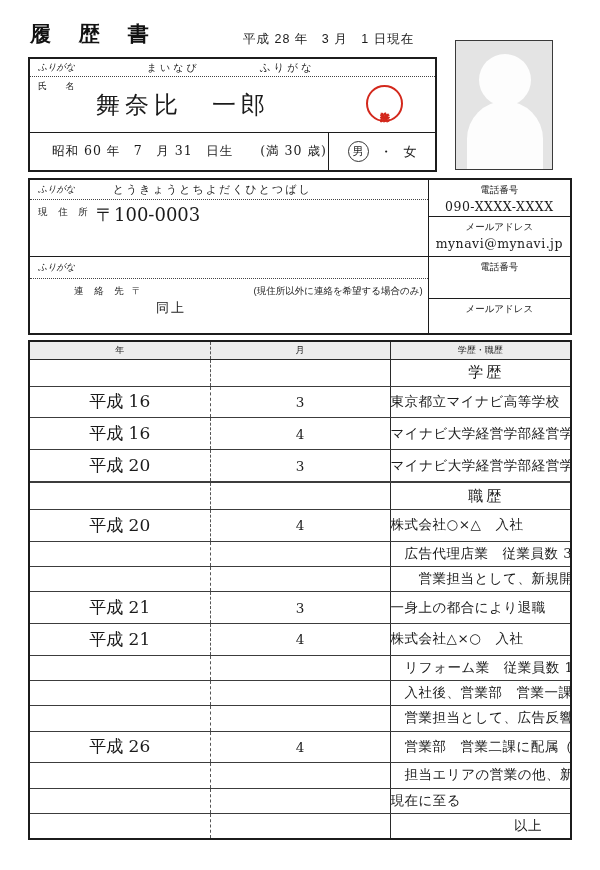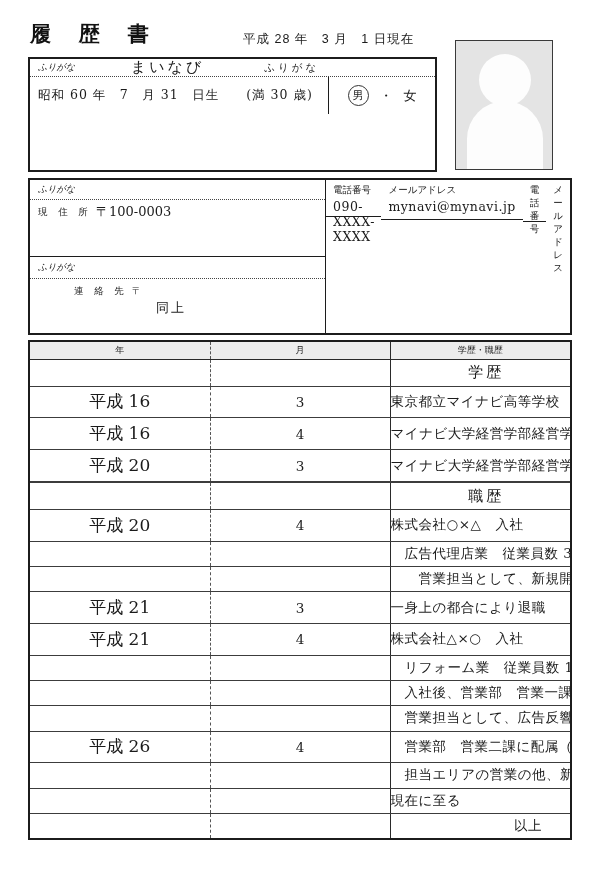--- a/index.html
+++ b/index.html
@@ -19,33 +19,33 @@
   .name-box{
     position:absolute;left:28px;top:57px;width:409px;height:115px;
     border:2px solid #1c1c1c;box-sizing:border-box;background:#fff;
   }
   .furigana-row{
     height:18px;border-bottom:1.5px dotted #444;display:flex;align-items:center;
     box-sizing:border-box;
   }
   .small-label{font-size:9px;color:#222;font-style:italic;}
   .furigana-row .small-label{margin-left:8px;}
-  .kana-a{margin-left:56px;font-size:15px;letter-spacing:3px;}
+  .kana-a{margin-left:72px;font-size:10px;letter-spacing:3px;}
   .kana-b{margin-left:60px;font-size:10.5px;letter-spacing:3px;}
   .name-row{height:56px;position:relative;border-bottom:1.5px solid #1c1c1c;box-sizing:border-box;}
   .name-label{position:absolute;left:8px;top:3px;font-size:9px;letter-spacing:8px;}
   .name-value{position:absolute;left:66px;top:12px;font-size:24px;letter-spacing:5px;}
   .seal{
     position:absolute;right:32px;top:8px;width:37px;height:37px;border:2.5px solid #d3281c;
     border-radius:50%;box-sizing:border-box;color:#d3281c;font-weight:bold;
     display:flex;align-items:center;justify-content:center;
     writing-mode:vertical-rl;font-size:10px;line-height:1;letter-spacing:0;
   }
   .birth-row{height:37px;display:flex;box-sizing:border-box;}
-  .birth-cell{flex:1;display:flex;align-items:center;padding-left:8px;font-size:12.5px;letter-spacing:1px;}
+  .birth-cell{flex:1;display:flex;align-items:center;padding-left:22px;font-size:12.5px;letter-spacing:1px;}
   .gender-cell{
     width:107px;border-left:1.5px solid #1c1c1c;box-sizing:border-box;
     display:flex;align-items:center;justify-content:center;gap:11px;font-size:13px;
   }
   .circled{
     border:1.2px solid #333;border-radius:50%;width:19px;height:19px;
     display:flex;align-items:center;justify-content:center;font-size:11px;
   }
 
   
@@ -60,29 +60,29 @@
   .addr-box{
     position:absolute;left:28px;top:178px;width:544px;height:157px;
     border:2px solid #1c1c1c;box-sizing:border-box;display:flex;background:#fff;
   }
   .addr-left{width:408px;border-right:1.5px solid #1c1c1c;box-sizing:border-box;display:flex;flex-direction:column;}
   .a-furigana{height:20px;border-bottom:1.5px dotted #444;display:flex;align-items:center;box-sizing:border-box;}
   .a-furigana .small-label{margin-left:8px;}
   .a-kana{margin-left:38px;font-size:11px;letter-spacing:2px;}
   .a-jusho{height:57px;border-bottom:1.5px solid #1c1c1c;position:relative;box-sizing:border-box;}
   .fl{position:absolute;left:8px;top:6px;font-size:9.5px;letter-spacing:4px;}
-  .postal{position:absolute;left:66px;top:3px;font-size:13px;}
+  .postal{position:absolute;left:66px;top:3px;font-size:18px;}
   .addr-value{position:absolute;left:76px;top:28px;font-size:15px;letter-spacing:1px;}
   .a-furigana2{height:22px;border-bottom:1.5px dotted #444;display:flex;align-items:center;box-sizing:border-box;}
   .a-furigana2 .small-label{margin-left:8px;}
   .a-contact{flex:1;position:relative;margin-left:36px;}
   .postal-mark{position:absolute;left:66px;top:6px;font-size:9.5px;}
   .contact-note{position:absolute;right:5px;top:6px;font-size:9.5px;}
   .contact-value{position:absolute;left:90px;top:20px;font-size:13px;letter-spacing:2px;}
-  .addr-right{flex:1;display:flex;flex-direction:row;}
+  .addr-right{flex:1;display:flex;flex-direction:column;text-align:center;}
   .c-cell{box-sizing:border-box;padding:4px 7px 0 7px;}
   .c-label{font-size:9.5px;}
   .c-value{font-size:12.5px;margin-top:2px;letter-spacing:0.5px;}
   .cell-1{height:37px;border-bottom:1px solid #1c1c1c;}
   .cell-2{height:40px;border-bottom:1.5px solid #1c1c1c;}
   .cell-3{height:42px;border-bottom:1px solid #1c1c1c;}
   .cell-4{flex:1;}
 
   
   .history-wrap{position:absolute;left:28px;top:340px;width:544px;height:500px;border:2px solid #1c1c1c;box-sizing:border-box;background:#fff;}
@@ -108,50 +108,57 @@
 
   <div class="page-title">履 歴 書</div>
   <div class="date-note">平成 28 年　3 月　1 日現在</div>
 
   <div class="name-box">
     <div class="furigana-row">
       <span class="small-label">ふりがな</span>
       <span class="kana-a hand">まいなび</span>
       <span class="kana-b hand">ふりがな</span>
     </div>
+    <div class="name-row">
+      <span class="name-label">氏 名</span>
+      <span class="name-value hand">舞奈比　一郎</span>
+      <span class="seal">舞奈比</span>
+    </div>
     <div class="birth-row">
       <div class="birth-cell hand">昭和 60 年　7　月 31　日生　　(満 30 歳)</div>
       <div class="gender-cell">
         <span class="circled">男</span>
         <span>・</span>
         <span>女</span>
       </div>
     </div>
   </div>
 
   <div class="photo-box">
     <div class="ph-head"></div>
     <div class="ph-body"></div>
   </div>
 
   <div class="addr-box">
     <div class="addr-left">
       <div class="a-furigana">
         <span class="small-label">ふりがな</span>
+        <span class="a-kana hand">とうきょうとちよだくひとつばし</span>
       </div>
       <div class="a-jusho">
         <span class="fl">現 住 所</span>
         <span class="postal hand">〒100-0003</span>
       </div>
       <div class="a-furigana2">
         <span class="small-label">ふりがな</span>
       </div>
       <div class="a-contact">
         <span class="fl">連 絡 先</span>
         <span class="postal-mark">〒</span>
+        <span class="contact-note">(現住所以外に連絡を希望する場合のみ)</span>
         <span class="contact-value hand">同上</span>
       </div>
     </div>
     <div class="addr-right">
       <div class="c-cell cell-1">
         <div class="c-label">電話番号</div>
         <div class="c-value hand">090-XXXX-XXXX</div>
       </div>
       <div class="c-cell cell-2">
         <div class="c-label">メールアドレス</div>

